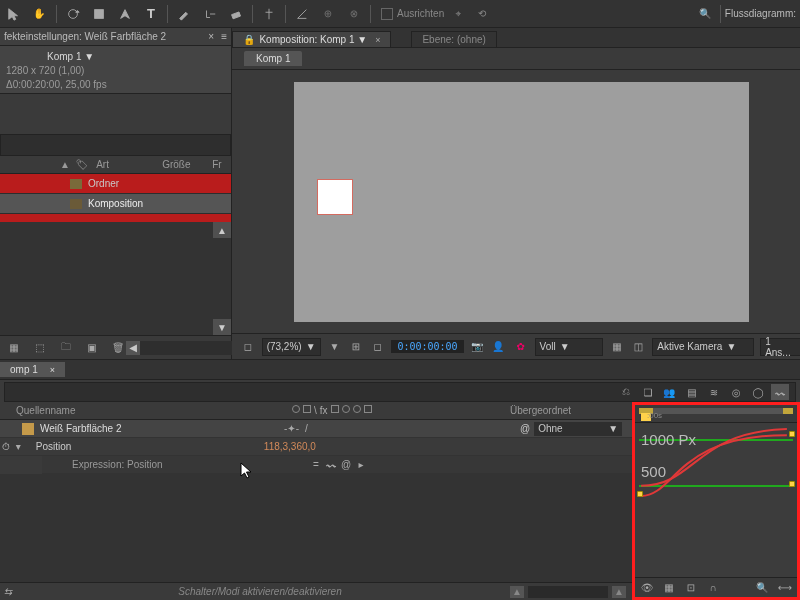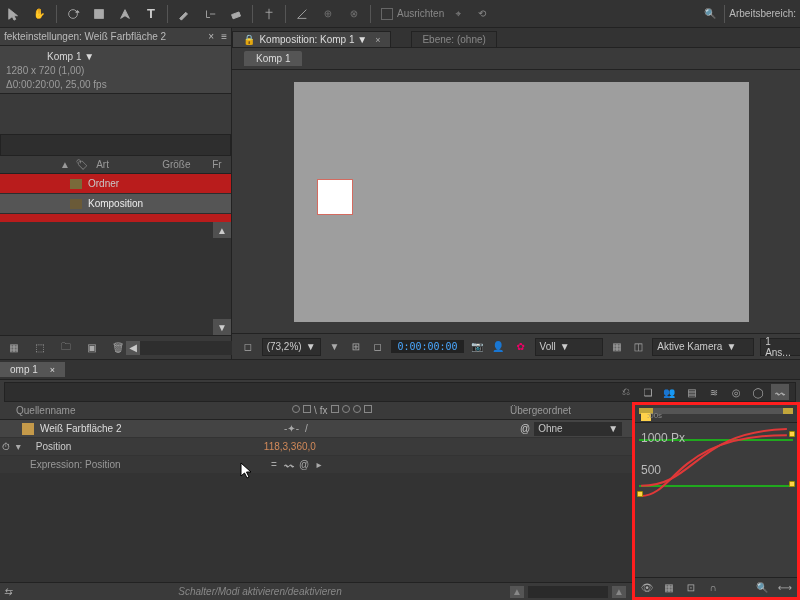--- a/index.html
+++ b/index.html
@@ -218,21 +218,21 @@
   .layer-row .eye-col{width:18px;}
   .layer-row .color-box{width:12px;height:12px;background:#c59a4a;margin-left:4px;}
   .layer-row .name{ color:#ddd; padding-left:6px; flex:0 0 240px;}
   .layer-row .mid{ flex:1; display:flex; gap:6px; padding-left:10px; color:#aaa;}
   .layer-row .parent-box{ width:120px; padding-left:8px; display:flex; align-items:center; gap:4px;}
   .parent-dd{ background:#2e2e2e; width:88px; height:14px;display:flex;align-items:center;justify-content:space-between;padding:0 4px;}
   .prop-row{
     height:18px; background:#3a3a3a; display:flex; align-items:center;
     border-bottom:1px solid #333;
   }
-  .prop-row.exp{background:#373737;}
+  .prop-row.exp{background:#373737;margin-left:42px;}
   .prop-row .twirl{width:8px; margin-left:6px;color:#aaa;}
   .prop-row .name{ color:#ccc; padding-left:12px; flex:0 0 240px;}
   .prop-row .value{ color:#d28a5a; font-size:10px; }
   .prop-row .expr-icons{display:flex;gap:3px;}
   .expr-ic{width:12px;height:12px;display:flex;align-items:center;justify-content:center;color:#aaa;}
   .cursor-arrow{
     position:absolute; left:240px; top:462px;
     width:14px;height:18px;
     z-index:100; pointer-events:none;
   }
@@ -249,21 +249,21 @@
     height:18px; background:#3a3a3a; border-bottom:1px solid #222;
     position:relative;
   }
   .graph-wa{ position:absolute; top:3px; left:4px; height:6px; right:4px;
     background:#555; }
   .graph-wa .wa-l{ position:absolute; left:0; top:0; width:14px; height:6px; background:#c2a63b;}
   .graph-wa .wa-r{ position:absolute; right:0; top:0; width:10px; height:6px; background:#c2a63b;}
   .cti{ position:absolute; left:6px; top:8px; width:10px; height:8px; background:#ffd24a;}
   .graph-plot{ flex:1; position:relative; background:#3c3c3c;}
   .hline{ position:absolute; left:4px; right:4px; height:2px; background:#20a81e;}
-  .tick-label{ position:absolute; left:6px; color:#bbb; font-size:12px;}
+  .tick-label{ position:absolute; left:6px; color:#bbb; font-size:15px;}
   .curve{ position:absolute; inset:0; }
   .endpt{position:absolute;width:6px;height:6px;background:#ffd24a;border:1px solid #a38f00;border-radius:1px;}
   .graph-bottom{
     height:20px; background:#3a3a3a; border-top:1px solid #222;
     display:flex; align-items:center; gap:6px; padding:0 4px; color:#aaa;
     justify-content:space-between;
   }
   .gb-group{display:flex;gap:6px;align-items:center;}
 
   .lower-bar{
@@ -335,21 +335,21 @@
   <div class="divider-v"></div>
   <div class="ausrichten">
     <span class="checkbox-empty"></span>
     <span>Ausrichten</span>
     <span class="tool-icon" style="opacity:.7">⌖</span>
     <span class="tool-icon" style="opacity:.7">⟲</span>
   </div>
   <div class="arbeitsbereich">
     <span class="tool-icon">🔍</span>
     <span class="divider-v"></span>
-    <span>Arbeitsbereich:</span>
+    <span>Flussdiagramm:</span>
   </div>
 </div>
 
 <div class="upper">
 
   <div class="left-panel">
     <div class="effect-tab">
       <span>fekteinstellungen: Weiß Farbfläche 2</span>
       <span class="menu-lines">
         <span style="width:12px;text-align:center;">×</span>

